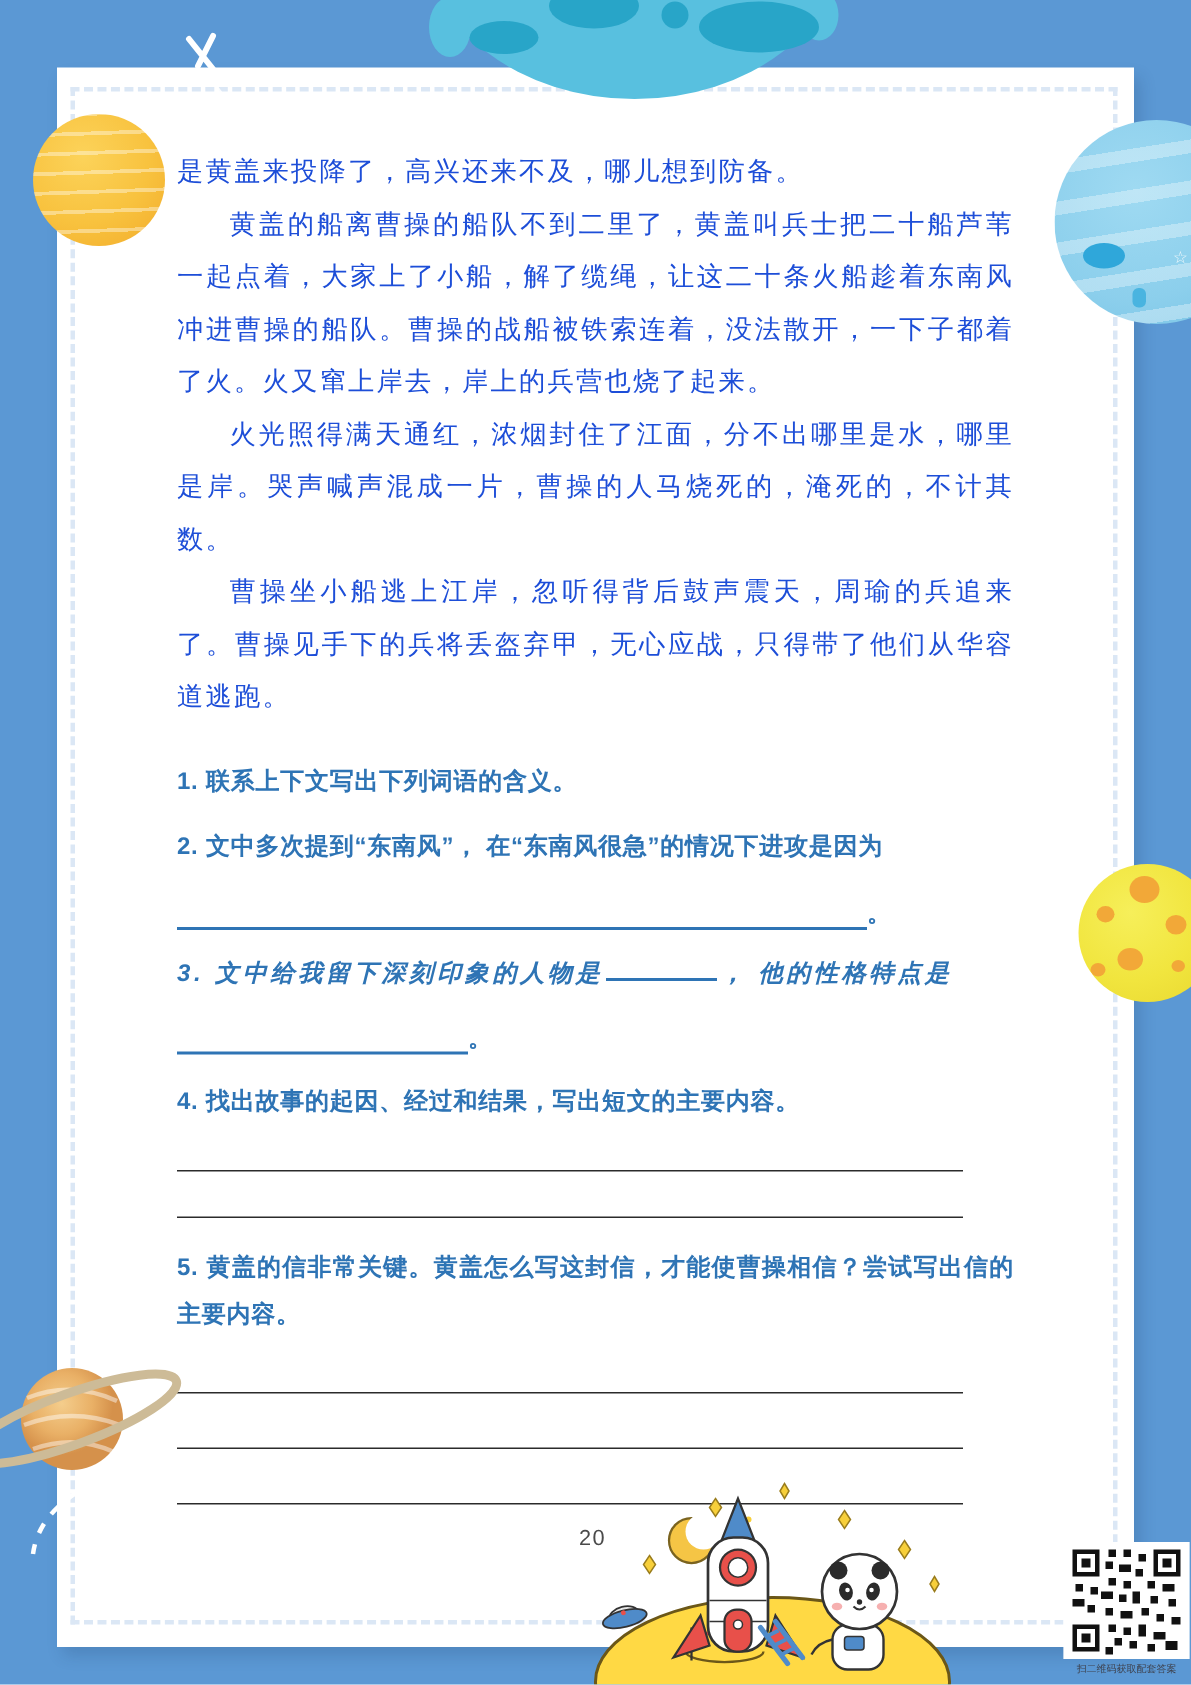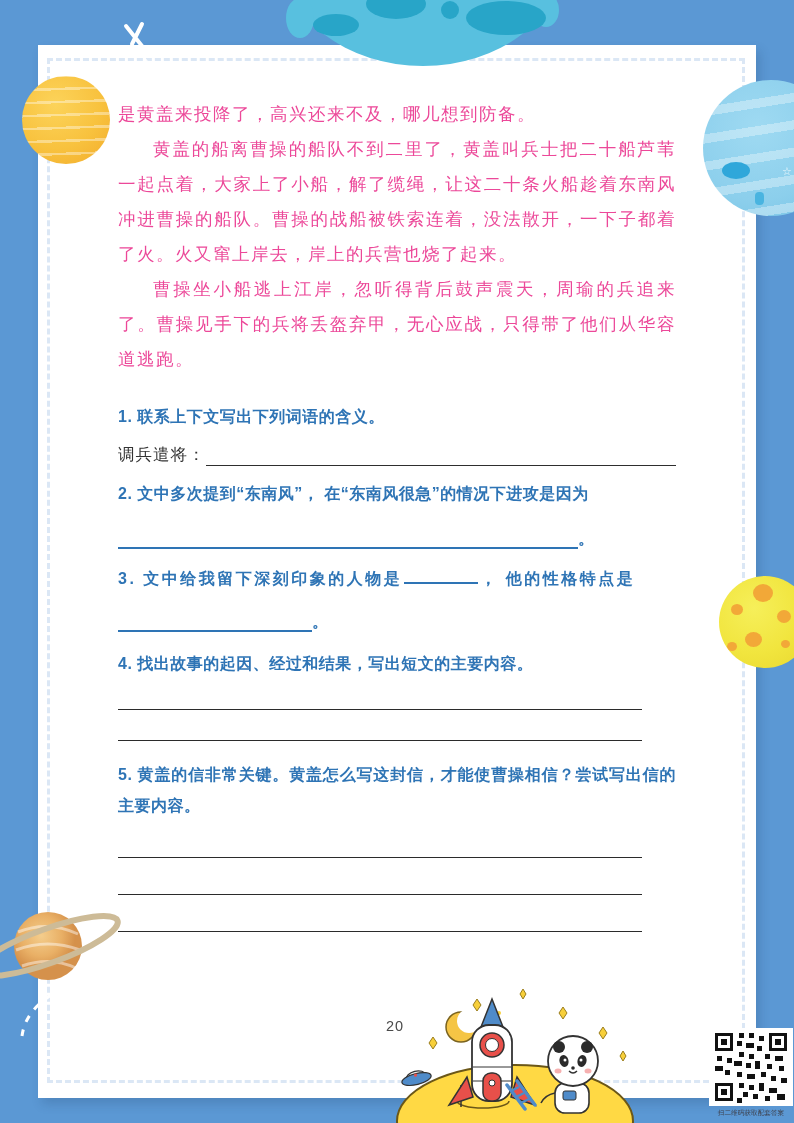--- a/index.html
+++ b/index.html
@@ -18,21 +18,21 @@
     position:absolute;left:9px;top:13px;right:11px;bottom:15px;
     border:3px dashed #dbe7f5;
     pointer-events:none;
   }
   
   .content{
     position:absolute;left:80px;top:52px;width:558px;
   }
   .passage{
     font-family:"Liberation Serif","DejaVu Serif",serif;
-    font-size:17.5px;line-height:35px;color:#ec4899;
+    font-size:17.5px;line-height:35px;color:#1d4ed8;
     text-align:justify;letter-spacing:1.5px;
   }
   .passage p{margin:0;}
   .passage p.indent{text-indent:2em;}
   .questions{margin-top:24px;}
   .q-label{
     color:#2e74b5;font-weight:bold;font-size:16px;line-height:31px;
     margin:0;letter-spacing:.5px;text-align:justify;
   }
   .q-block{margin-top:20px;}
@@ -97,43 +97,40 @@
 <body>
 
 <div class="page">
   <div class="dashed-border"></div>
 
   <div class="content">
 
     <div class="passage">
       <p>是黄盖来投降了，高兴还来不及，哪儿想到防备。</p>
       <p class="indent">黄盖的船离曹操的船队不到二里了，黄盖叫兵士把二十船芦苇一起点着，大家上了小船，解了缆绳，让这二十条火船趁着东南风冲进曹操的船队。曹操的战船被铁索连着，没法散开，一下子都着了火。火又窜上岸去，岸上的兵营也烧了起来。</p>
+      <p class="indent">火光照得满天通红，浓烟封住了江面，分不出哪里是水，哪里是岸。哭声喊声混成一片，曹操的人马烧死的，淹死的，不计其数。</p>
       <p class="indent">曹操坐小船逃上江岸，忽听得背后鼓声震天，周瑜的兵追来了。曹操见手下的兵将丢盔弃甲，无心应战，只得带了他们从华容道逃跑。</p>
     </div>
 
     <div class="questions">
 
       <div class="q-block">
         <p class="q-label">1. 联系上下文写出下列词语的含义。</p>
-        <div class="term-row">
-          <span>调兵遣将：</span>
-          <span class="rule"></span>
-        </div>
       </div>
 
       <div class="q-block" style="margin-top:12px;">
         <p class="q-label">2. 文中多次提到“东南风”， 在“东南风很急”的情况下进攻是因为</p>
         <div class="blank-row" style="margin-top:12px;">
           <span class="rule-blue" style="width:460px;"></span>
           <span class="period-blue">。</span>
         </div>
       </div>
 
       <div class="q-block" style="margin-top:14px;">
-        <p class="q-label" style="letter-spacing:2.5px;">
+        <p class="q-label" style="letter-spacing:2.5px;font-style:italic;">
           <span>3. 文中给我留下深刻印象的人物是</span><span class="inline-blank"></span><span>， 他的性格特点是</span>
         </p>
         <div class="blank-row" style="margin-top:10px;">
           <span class="rule-blue" style="width:194px;"></span>
           <span class="period-blue">。</span>
         </div>
       </div>
 
       <div class="q-block" style="margin-top:16px;">
         <p class="q-label">4. 找出故事的起因、经过和结果，写出短文的主要内容。</p>

